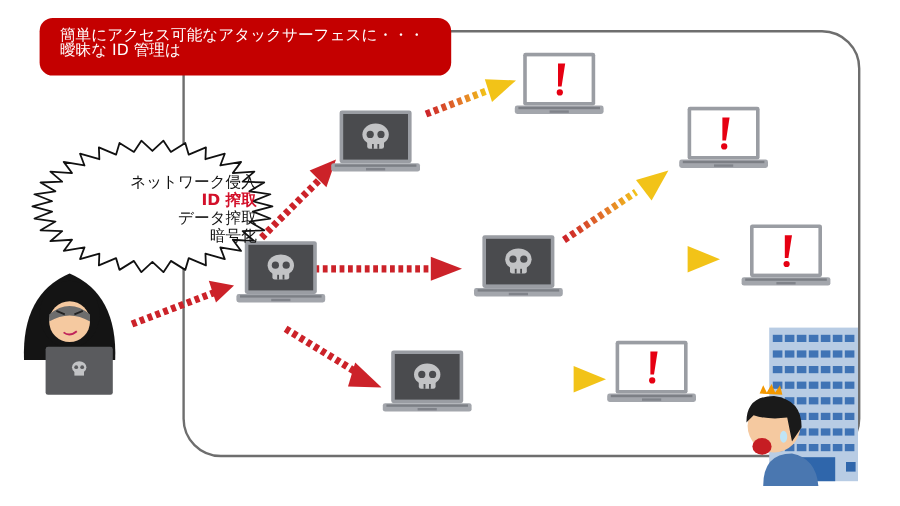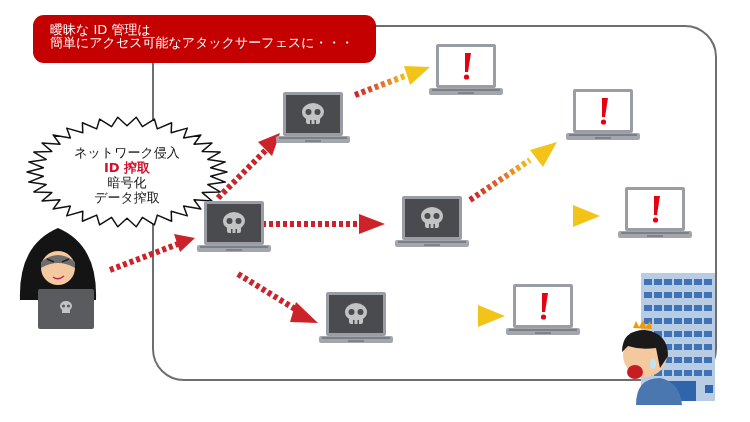--- a/index.html
+++ b/index.html
@@ -5,21 +5,21 @@
   html, body { margin: 0; padding: 0; background: #ffffff; }
   body { width: 750px; height: 422px; position: relative; overflow: hidden;
          font-family: "DejaVu Sans", sans-serif; }
   .frame { position: absolute; left: 152px; top: 25px; width: 565px; height: 356px;
            border: 2px solid #6e6e6e; border-radius: 32px; box-sizing: border-box; }
   .banner { position: absolute; left: 33px; top: 15px; width: 343px; height: 48px;
             background: #c40000; border-radius: 11px; color: #fff;
             font-size: 13px; line-height: 13px; padding: 8px 0 0 17px; box-sizing: border-box; }
   .banner div { white-space: nowrap; }
   svg.scene { position: absolute; left: 0; top: 0; }
-  .bubble-text { position: absolute; left: 52px; top: 145px; width: 150px; text-align: center;
+  .bubble-text { position: absolute; left: 64px; top: 145px; width: 150px; text-align: right;
                  font-size: 13px; line-height: 15px; color: #111; }
   .bubble-text .red { color: #d3102a; font-weight: bold; }
 </style>
 </head>
 <body>
 
 <div class="frame"></div>
 
 <svg class="scene" width="750" height="422" viewBox="0 0 750 422">
   <defs>
@@ -182,22 +182,22 @@
       <ellipse cx="645" cy="355" rx="22" ry="22" fill="#f5c9a0"></ellipse>
       <path d="M622 352 Q622 330 645 330 Q668 333 668 356 L660 368 L656 348 Q640 350 628 346 Z" fill="#1a1a1a"></path>
       <ellipse cx="635" cy="372" rx="8" ry="7" fill="#c61d23"></ellipse>
       <ellipse cx="653" cy="364" rx="3" ry="5" fill="#bfe4f5"></ellipse>
       <path d="M633 328 l3 -7 l3 6 l4 -7 l3 7 l4 -6 l2 8 Z" fill="#f39800"></path>
     </g>
   </g>
 </svg>
 
 <div class="banner">
+  <div>簡単にアクセス可能なアタックサーフェスに・・・</div>
   <div>曖昧な ID 管理は</div>
-  <div>簡単にアクセス可能なアタックサーフェスに・・・</div>
 </div>
 
 <div class="bubble-text">
   <div>ネットワーク侵入</div>
   <div class="red">ID 搾取</div>
+  <div>データ搾取</div>
   <div>暗号化</div>
-  <div>データ搾取</div>
 </div>
 
 </body></html>

